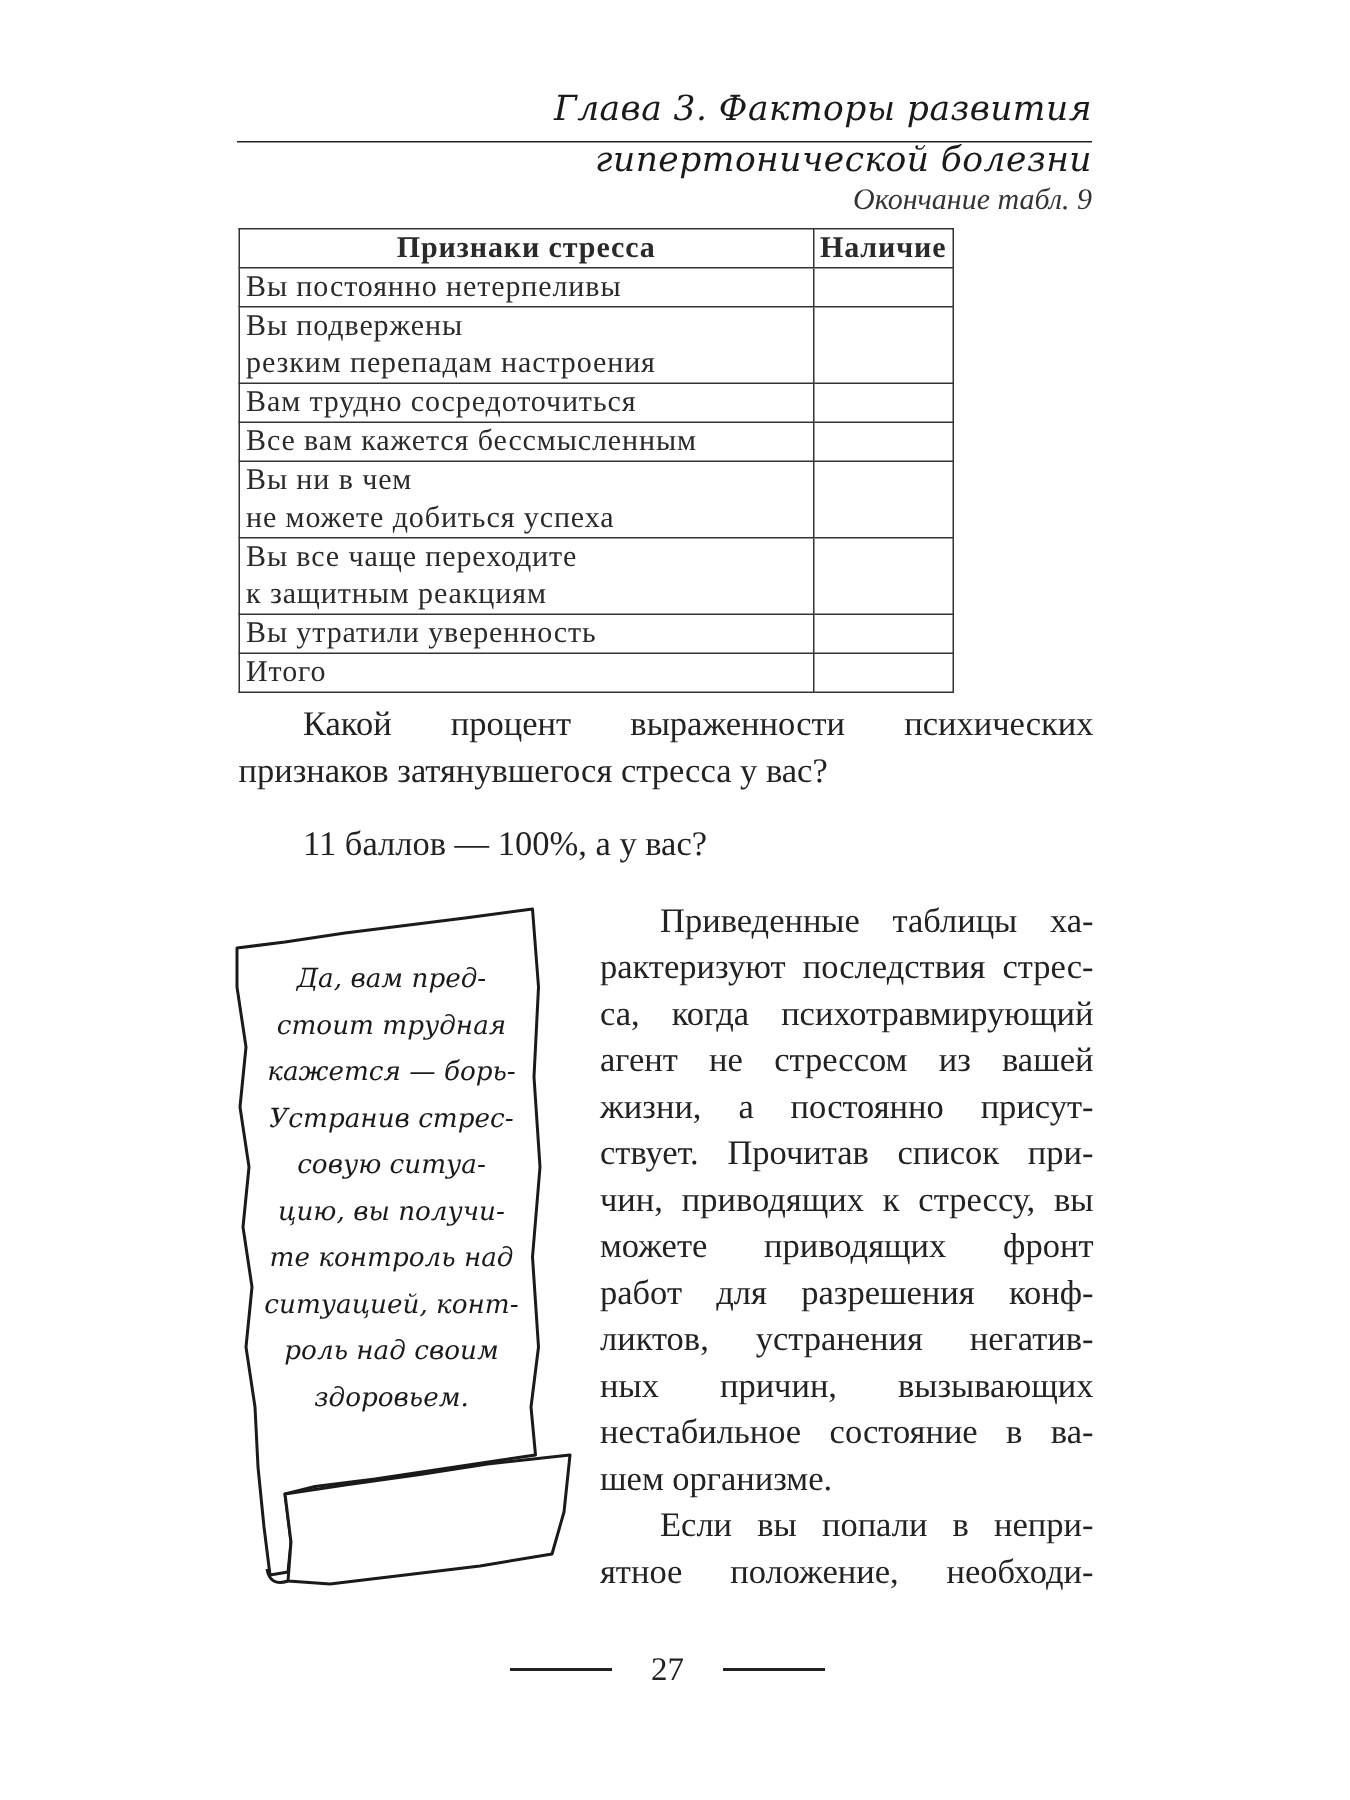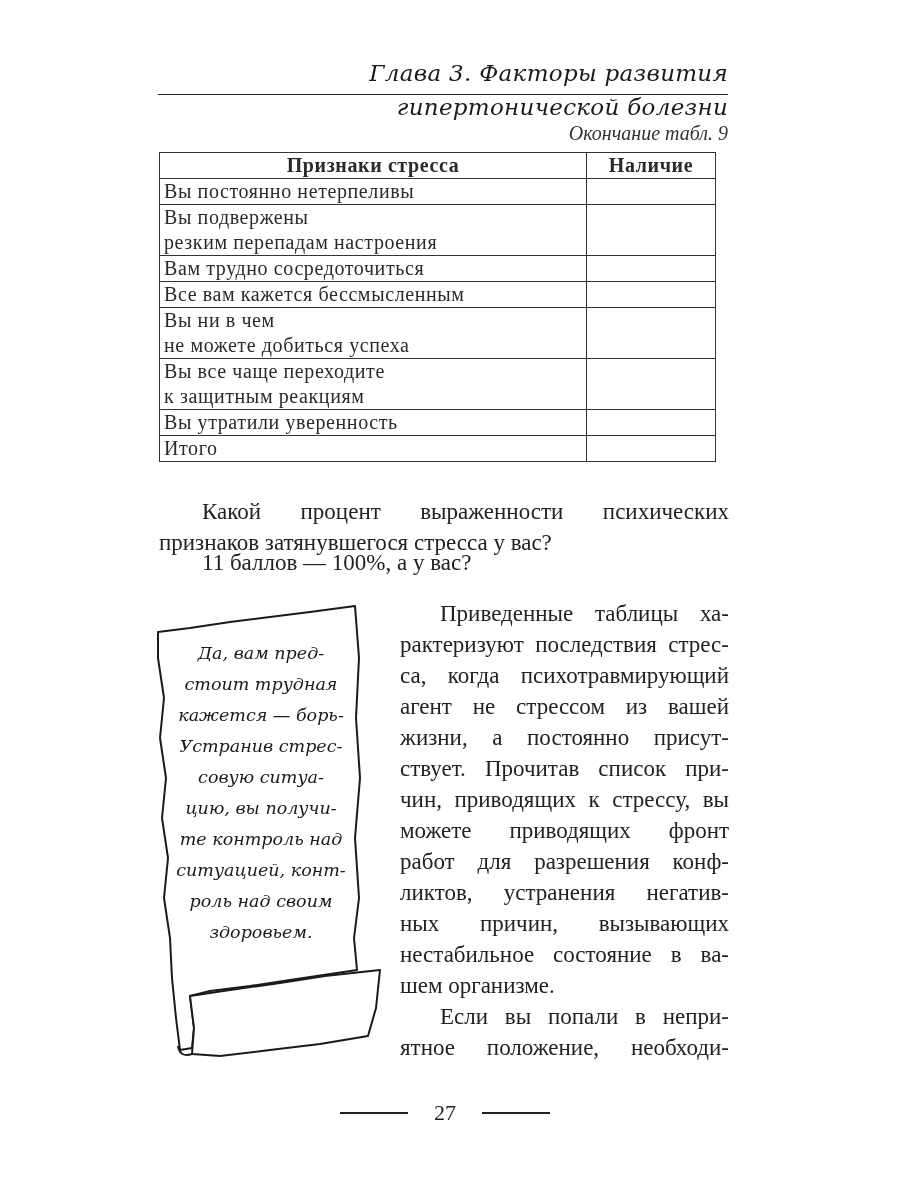--- a/index.html
+++ b/index.html
@@ -11,35 +11,35 @@
       position: absolute; left: 158px; top: 56px; width: 570px; height: 38px;
       border-bottom: 1.5px solid #222;
       font-family: "DejaVu Serif", serif; font-style: italic; font-size: 23px;
       text-align: right; line-height: 34px; letter-spacing: 0.3px;
     }
     .table-caption {
       position: absolute; left: 158px; top: 122px; width: 570px; text-align: right;
       font-style: italic; font-size: 20px; color: #333;
     }
     table.stress {
-      position: absolute; left: 159px; top: 152px; width: 557px;
+      position: absolute; left: 159px; top: 152px; width: 477px;
       border-collapse: collapse; font-size: 20px; color: #2a2a2a;
     }
     table.stress th, table.stress td {
       border: 1.3px solid #333; padding: 0 4px; vertical-align: top; line-height: 25px;
       letter-spacing: 0.6px;
     }
     table.stress th { font-weight: bold; font-size: 20px; line-height: 25px; height: 25px; }
     table.stress th.col1 { width: 418px; text-align: center; }
     table.stress th.col2 { text-align: center; }
     table.stress td.cell { white-space: pre-line; text-align: left; }
     .para {
       position: absolute; font-size: 23px; line-height: 31px; color: #222; text-align: justify;
     }
-    .p1 { left: 159px; top: 496px; width: 570px; text-indent: 43px; text-align-last: left; }
+    .p1 { left: 159px; top: 467px; width: 570px; text-indent: 43px; text-align-last: left; }
     .p2 { left: 202px; top: 547px; width: 520px; }
     .right-col { left: 400px; top: 578px; width: 329px; margin-top: 20px; }
     .right-col .line { display: block; text-align: justify; text-align-last: justify; height: 31px; }
     .right-col .line.last { text-align-last: left; }
     .right-col .line.indent { padding-left: 40px; }
     .scroll {
       position: absolute; left: 150px; top: 598px; width: 235px; height: 465px;
     }
     .scroll svg { position: absolute; left: 0; top: 0; }
     .scroll-text {

